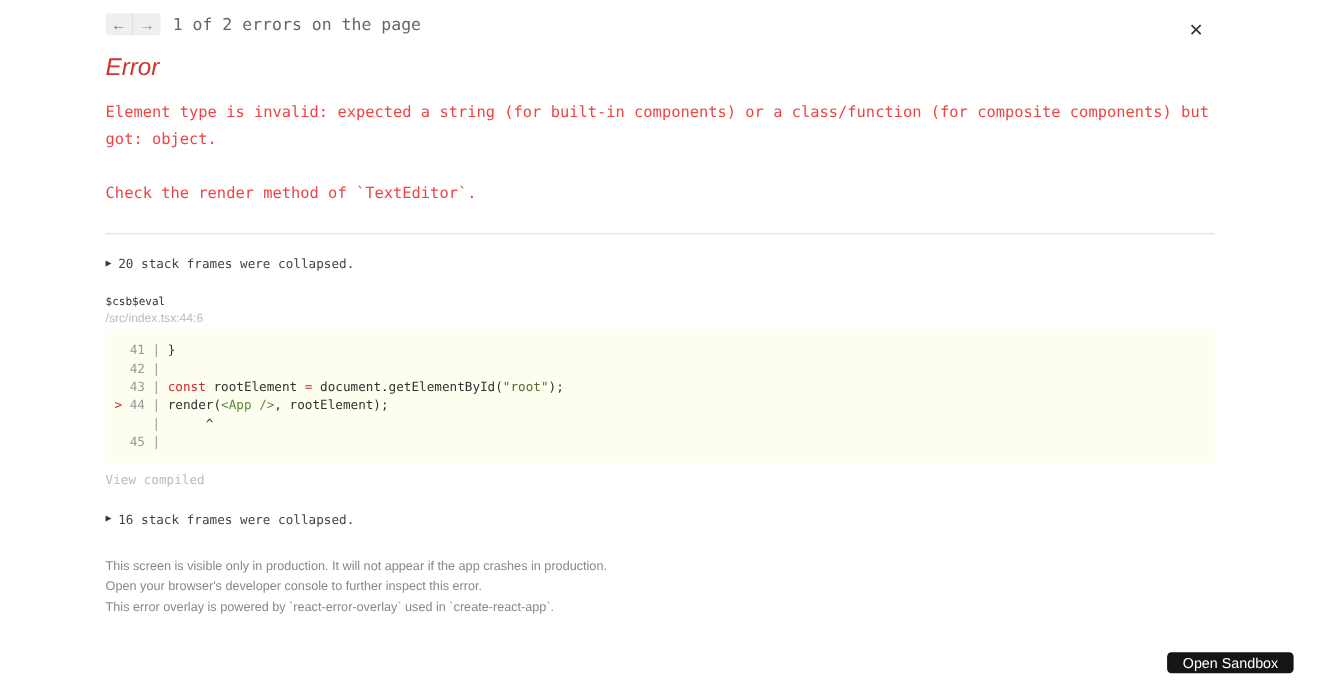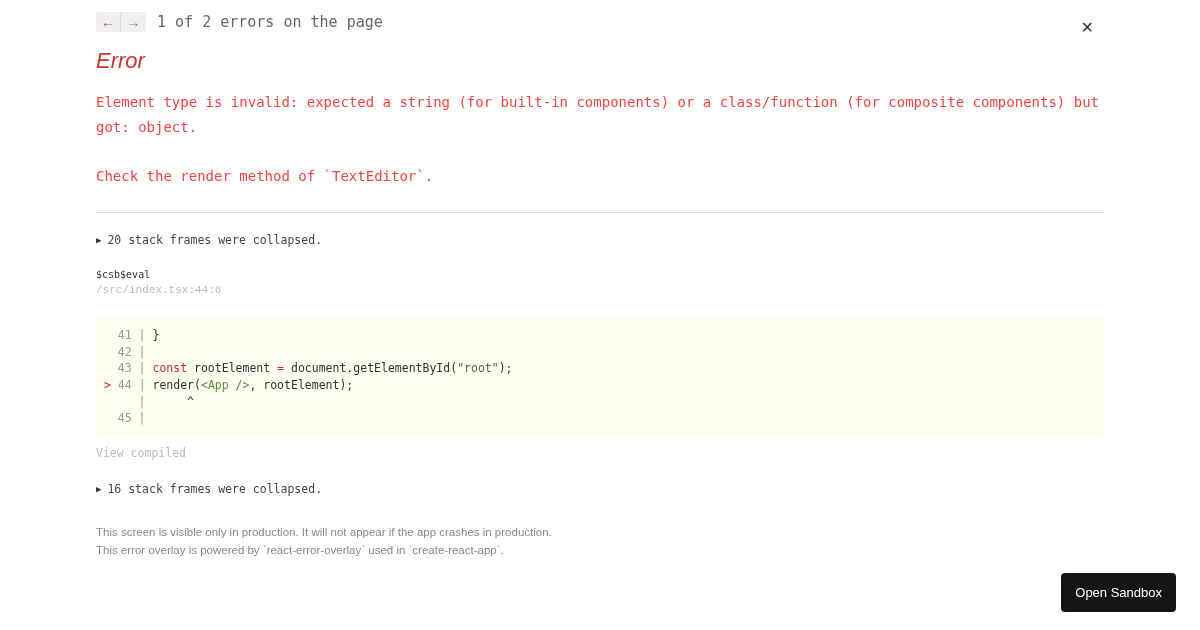--- a/index.html
+++ b/index.html
@@ -98,24 +98,24 @@
       font-size: 9px;
       color: #333;
     }
     .frame-method {
       font-family: Consolas, Menlo, monospace;
       font-size: 10px;
       color: #333;
       margin-bottom: 4px;
     }
     .frame-location {
-      font-family: Liberation Mono, monospace;
+      font-family: Liberation Sans, sans-serif;
       font-size: 11px;
       color: #bbb;
-      margin-bottom: 20px;
+      margin-bottom: 3px;
     }
     .code-block {
       background: #fdfdf0;
       font-family: Consolas, Menlo, monospace;
       font-size: 11.5px;
       color: #333;
       padding: 11px 8px;
       line-height: 1.45;
       white-space: pre;
       margin-bottom: 8px;
@@ -154,21 +154,21 @@
     .footer-notes p {
       margin-bottom: 1px;
     }
     .open-sandbox {
       position: absolute;
       bottom: 18px;
       right: 24px;
       background: #151515;
       color: #fff;
       font-size: 13px;
-      padding: 12px 14px;
+      padding: 2px 14px;
       border-radius: 4px;
       cursor: pointer;
     }
   </style>
 </head>
 <body>
 
 <div class="container">
   <div class="nav-row">
     <div class="nav-buttons">
@@ -200,17 +200,18 @@
 
   <div class="view-compiled">View compiled</div>
 
   <div class="collapse-row">
     <span class="tri">▶</span>
     <span>16 stack frames were collapsed.</span>
   </div>
 
   <div class="footer-notes">
     <p>This screen is visible only in production. It will not appear if the app crashes in production.</p>
+    <p>Open your browser's developer console to further inspect this error.</p>
     <p>This error overlay is powered by `react-error-overlay` used in `create-react-app`.</p>
   </div>
 </div>
 
 <div class="open-sandbox">Open Sandbox</div>
 
 </body></html>

